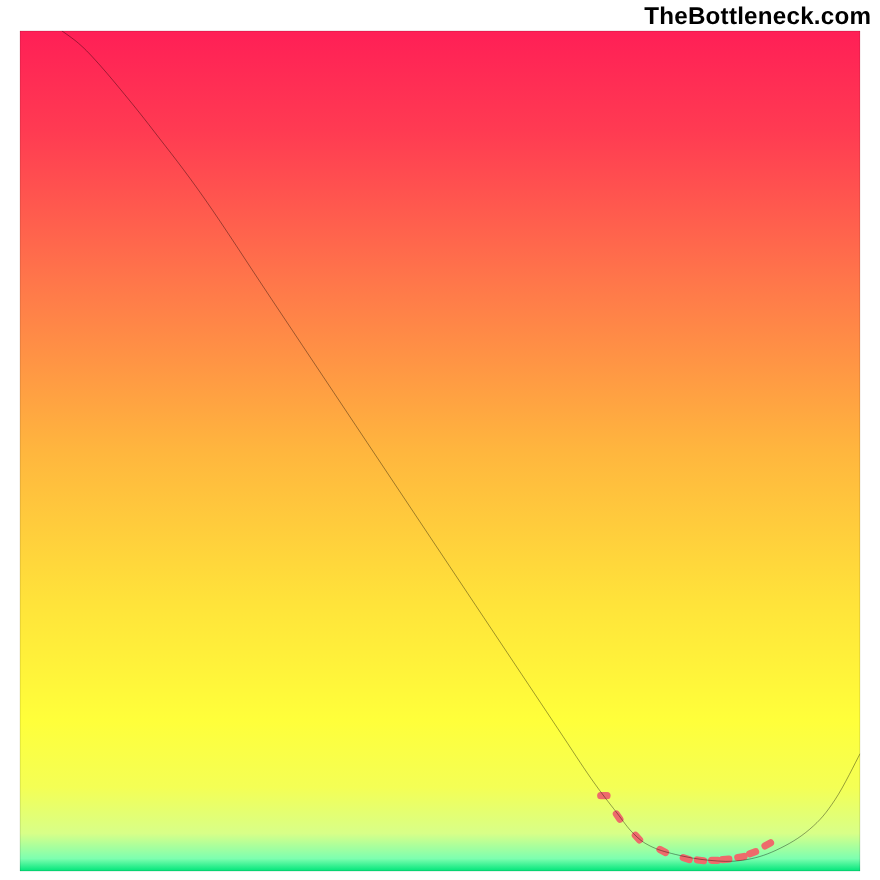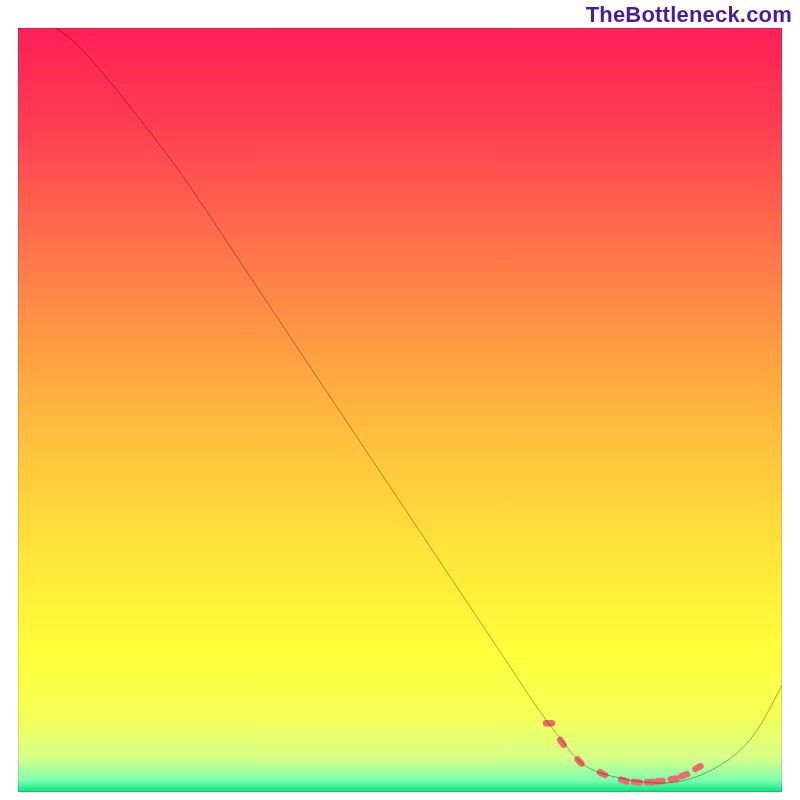--- a/index.html
+++ b/index.html
@@ -15,21 +15,21 @@
     position: relative;
     width: 800px;
     height: 800px;
   }
   .watermark {
     position: absolute;
     top: 2px;
     right: 8px;
     font-size: 22px;
     font-weight: 600;
-    color: #4c1d95;
+    color: #000000;
     letter-spacing: 0.2px;
     user-select: none;
   }
   svg.chart {
     position: absolute;
     left: 18px;
     top: 28px;
     width: 764px;
     height: 764px;
   }

